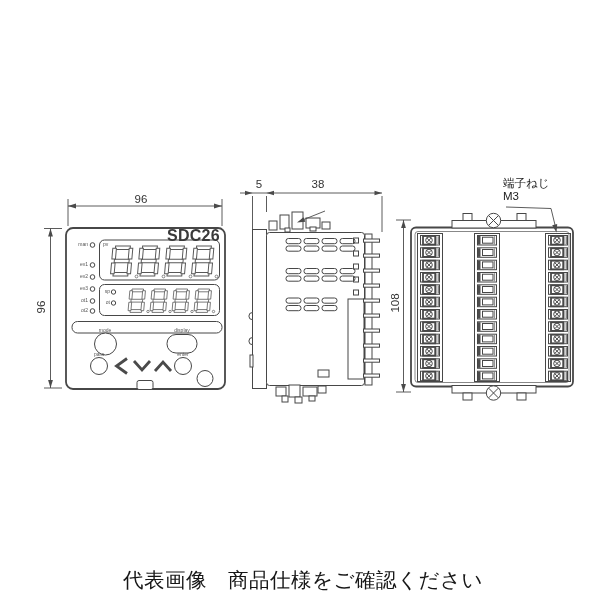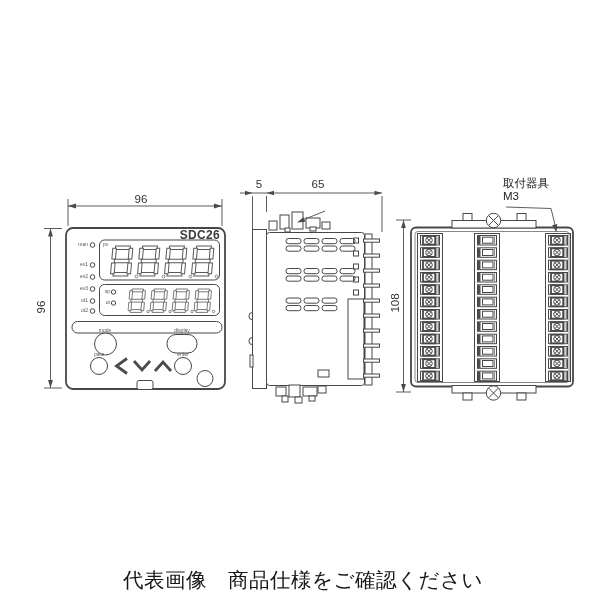--- a/index.html
+++ b/index.html
@@ -14,21 +14,21 @@
   .thin{stroke:#6a6a6a;fill:none;stroke-width:0.8;}
   .dimln{stroke:#4a4a4a;fill:none;stroke-width:0.9;}
   .arr{fill:#4a4a4a;stroke:none;}
   .seg{stroke:#585858;fill:#ffffff;stroke-width:1;}
   .chev{stroke:#4a4a4a;fill:none;stroke-width:2.8;stroke-linejoin:miter;}
   
   .t{position:absolute;display:block;color:#333;white-space:pre-line;line-height:1.15;}
   .dim{font-size:11.5px;transform:translate(-50%,-50%);color:#333;}
   .dimv{font-size:11.5px;transform:translate(-50%,-50%) rotate(-90deg);color:#333;}
   .note{font-size:11.5px;color:#222;}
-  .model{font-size:12px;font-weight:bold;transform:translate(-100%,-50%);color:#3a3a3a;letter-spacing:.3px;}
+  .model{font-size:16px;font-weight:bold;transform:translate(-100%,-50%);color:#3a3a3a;letter-spacing:.3px;}
   .tiny{font-size:5px;color:#555;transform:translate(-50%,-50%);white-space:nowrap;}
   .tinyr{font-size:5px;color:#555;transform:translate(-100%,-50%);white-space:nowrap;}
   .tinyl{font-size:5px;color:#555;transform:translate(0,-50%);white-space:nowrap;}
   .caption{font-size:20.5px;color:#161616;transform:translate(-50%,-50%);white-space:nowrap;letter-spacing:.5px;}
 </style>
 </head>
 <body>
 
 <div class="canvas">
 
@@ -294,24 +294,24 @@
     </g>
     <g>
       <polyline class="dimln" points="506,207 551,208.5 556,229"></polyline>
       <polygon class="arr" points="556.5,232.5 552.2,225.3 557.2,224.1"></polygon>
     </g>
   </svg>
 
   <span class="t dim" style="left:141px;top:200px;">96</span>
   <span class="t dimv" style="left:42px;top:307px;">96</span>
   <span class="t dim" style="left:259px;top:185px;">5</span>
-  <span class="t dim" style="left:318px;top:185px;">65</span>
+  <span class="t dim" style="left:318px;top:185px;">38</span>
   <span class="t dimv" style="left:396px;top:303px;">108</span>
 
-  <span class="t note" style="left:503px;top:177px;">取付器具
+  <span class="t note" style="left:503px;top:177px;">端子ねじ
 M3</span>
 
   <span class="t model" style="left:220px;top:236px;">SDC26</span>
 
   <span class="t tinyr" style="left:88px;top:245px;">man</span>
   <span class="t tinyr" style="left:88px;top:265px;">ev1</span>
   <span class="t tinyr" style="left:88px;top:277px;">ev2</span>
   <span class="t tinyr" style="left:88px;top:289px;">ev3</span>
   <span class="t tinyr" style="left:88px;top:301px;">ot1</span>
   <span class="t tinyr" style="left:88px;top:311px;">ot2</span>

